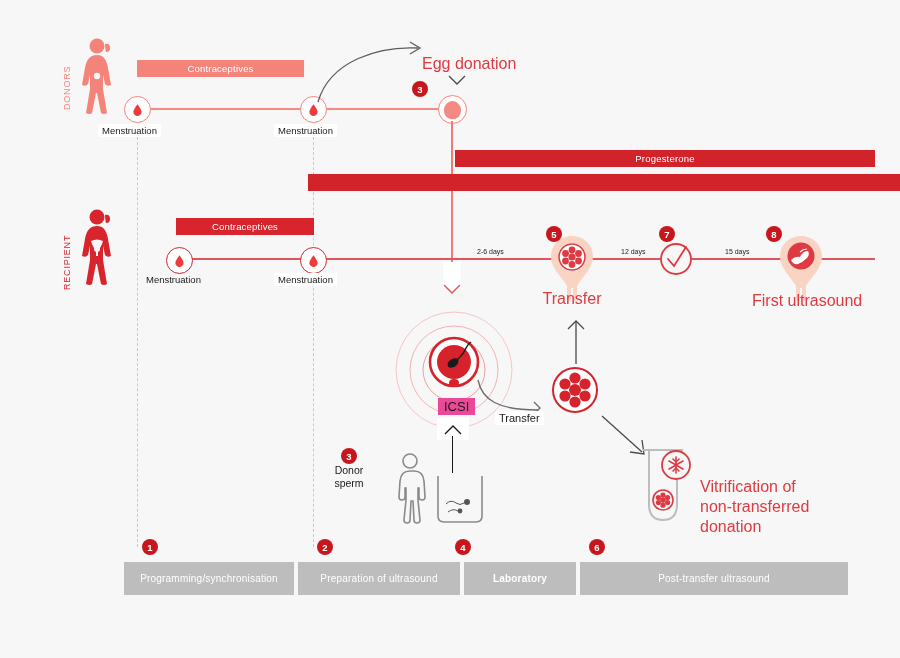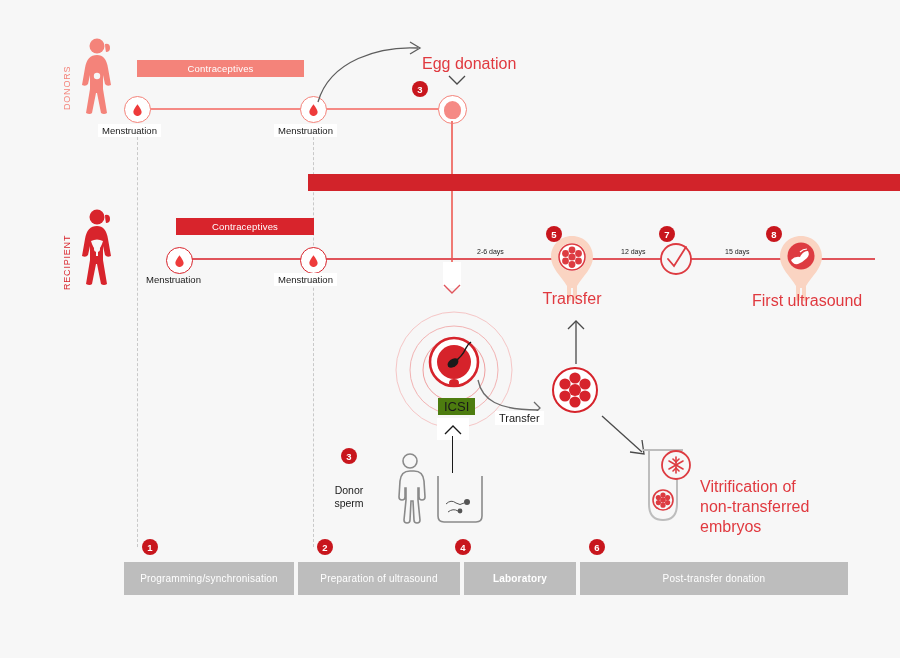--- a/index.html
+++ b/index.html
@@ -85,21 +85,21 @@
   .maskw{background:#fff;}
 
   
   .phase{
     background:#bdbdbd;color:#fff;height:33px;
     display:flex;align-items:center;justify-content:center;
     font-size:10px;letter-spacing:.2px;
   }
 
   
-  .icsi-lbl{font-size:13px;color:#1a1a1a;background:#4d7c0f;padding:1px 6px;}
+  .icsi-lbl{font-size:13px;color:#1a1a1a;background:#ec4899;padding:1px 6px;}
   .culture-lbl{font-size:11px;color:#1a1a1a;background:#fff;padding:1px 4px;}
 </style>
 </head>
 <body>
 
 <div id="stage">
 
   <div class="abs side-label side-donors">DONORS</div>
   <div class="abs side-label side-recipient">RECIPIENT</div>
 
@@ -162,20 +162,23 @@
 
   <div class="abs badge" style="left:412px;top:81px;">3</div>
 
   <div class="abs egg-marker" style="left:438px;top:95px;flex-direction:column;">
     <div class="egg-inner"></div>
     <div class="egg-tail"></div>
   </div>
 
   <div class="abs" style="left:451px;top:121px;width:1.6px;height:145px;background:#f07a74;"></div>
 
+  <div class="abs bar bar-progesterone">
+    <span>Progesterone</span>
+  </div>
   <div class="abs bar bar-oestrogens" style="justify-content:flex-start;padding-left:28px;">
     
   </div>
 
   <div class="abs tl tl-recip"></div>
 
   <div class="abs bar bar-contra-recip">
     <span>Contraceptives</span>
   </div>
 
@@ -264,21 +267,21 @@
 
   <div class="abs maskw" style="left:437px;top:418px;width:32px;height:22px;"></div>
   <div class="abs" style="left:444px;top:422px;">
     <svg width="18" height="12" viewBox="0 0 18 12">
         <path d="M1 10 L9 2 L17 10" fill="none" stroke="#1a1a1a" stroke-width="1.3"></path>
       </svg>
   </div>
   <div class="abs" style="left:452px;top:436px;width:1.3px;height:37px;background:#1a1a1a;"></div>
 
   <div class="abs badge" style="left:341px;top:448px;">3</div>
-  <div class="abs dark-lbl" style="left:322px;top:484px;width:54px;">
+  <div class="abs dark-lbl" style="left:322px;top:464px;width:54px;">
     <div>Donor</div>
     <div>sperm</div>
   </div>
 
   <div class="abs" style="left:392px;top:452px;">
     <svg width="36" height="72" viewBox="0 0 36 72">
       <circle cx="18" cy="9" r="7" fill="none" stroke="#8a8a8a" stroke-width="1.6"></circle>
       <path d="M18 19 q-9 0 -10 10 l-1 16 q0 3 3 3 q3 0 3 -3 l0 -9 l1 0 l0 12 l-2 20 q0 3 3 3 q3 0 3 -3 l1 -19 l2 0 l1 19 q0 3 3 3 q3 0 3 -3 l-2 -20 l0 -12 l1 0 l0 9 q0 3 3 3 q3 0 3 -3 l-1 -16 q-1 -10 -10 -10z" fill="none" stroke="#8a8a8a" stroke-width="1.6"></path>
     </svg>
   </div>
@@ -356,34 +359,34 @@
             <line x1="18" y1="9" x2="15" y2="12"></line>
           <line x1="12" y1="21" x2="15" y2="18"></line>
             <line x1="18" y1="21" x2="15" y2="18"></line>
         </g>
       </g>
     </svg>
   </div>
 
   <div class="abs red-lbl wrap" style="left:700px;top:477px;width:150px;text-align:left;line-height:1.25;">
     <div>Vitrification of</div>
-    <div>non-transferred embryos</div>
+    <div>non-transferred donation</div>
   </div>
 
   <div class="abs badge" style="left:142px;top:539px;">1</div>
   <div class="abs badge" style="left:317px;top:539px;">2</div>
   <div class="abs badge" style="left:455px;top:539px;">4</div>
   <div class="abs badge" style="left:589px;top:539px;">6</div>
 
   <div class="abs phase" style="left:124px;top:562px;width:170px;text-align:right;">
     <span>Programming/synchronisation</span>
   </div>
   <div class="abs phase" style="left:298px;top:562px;width:162px;">
     <span>Preparation of ultrasound</span>
   </div>
   <div class="abs phase" style="left:464px;top:562px;width:112px;font-weight:bold;">
     <span>Laboratory</span>
   </div>
   <div class="abs phase" style="left:580px;top:562px;width:268px;">
-    <span>Post-transfer donation</span>
+    <span>Post-transfer ultrasound</span>
   </div>
 
 </div>
 
 </body></html>

